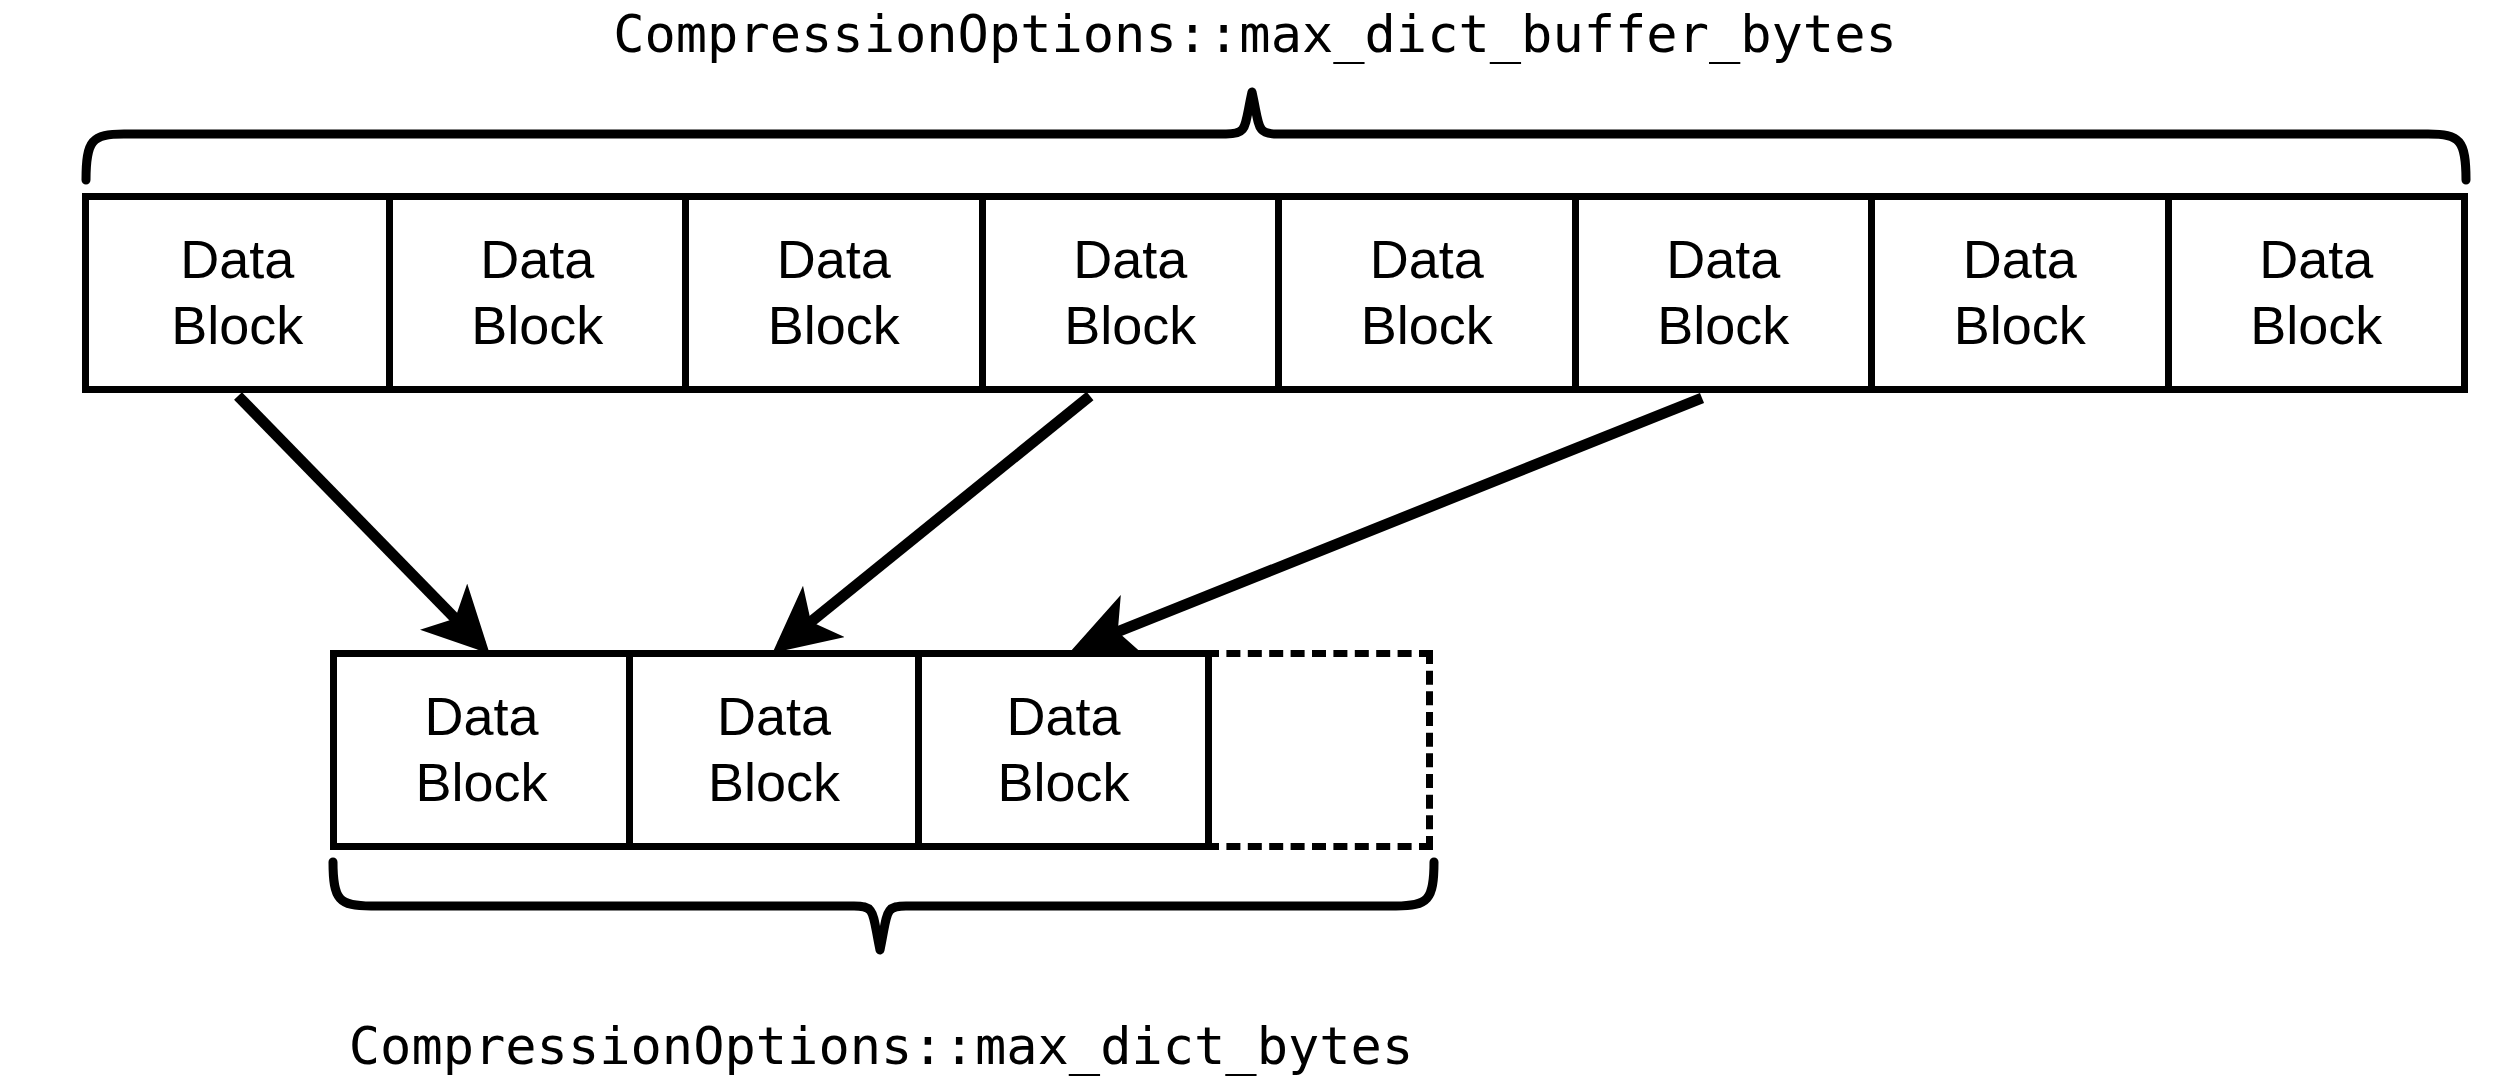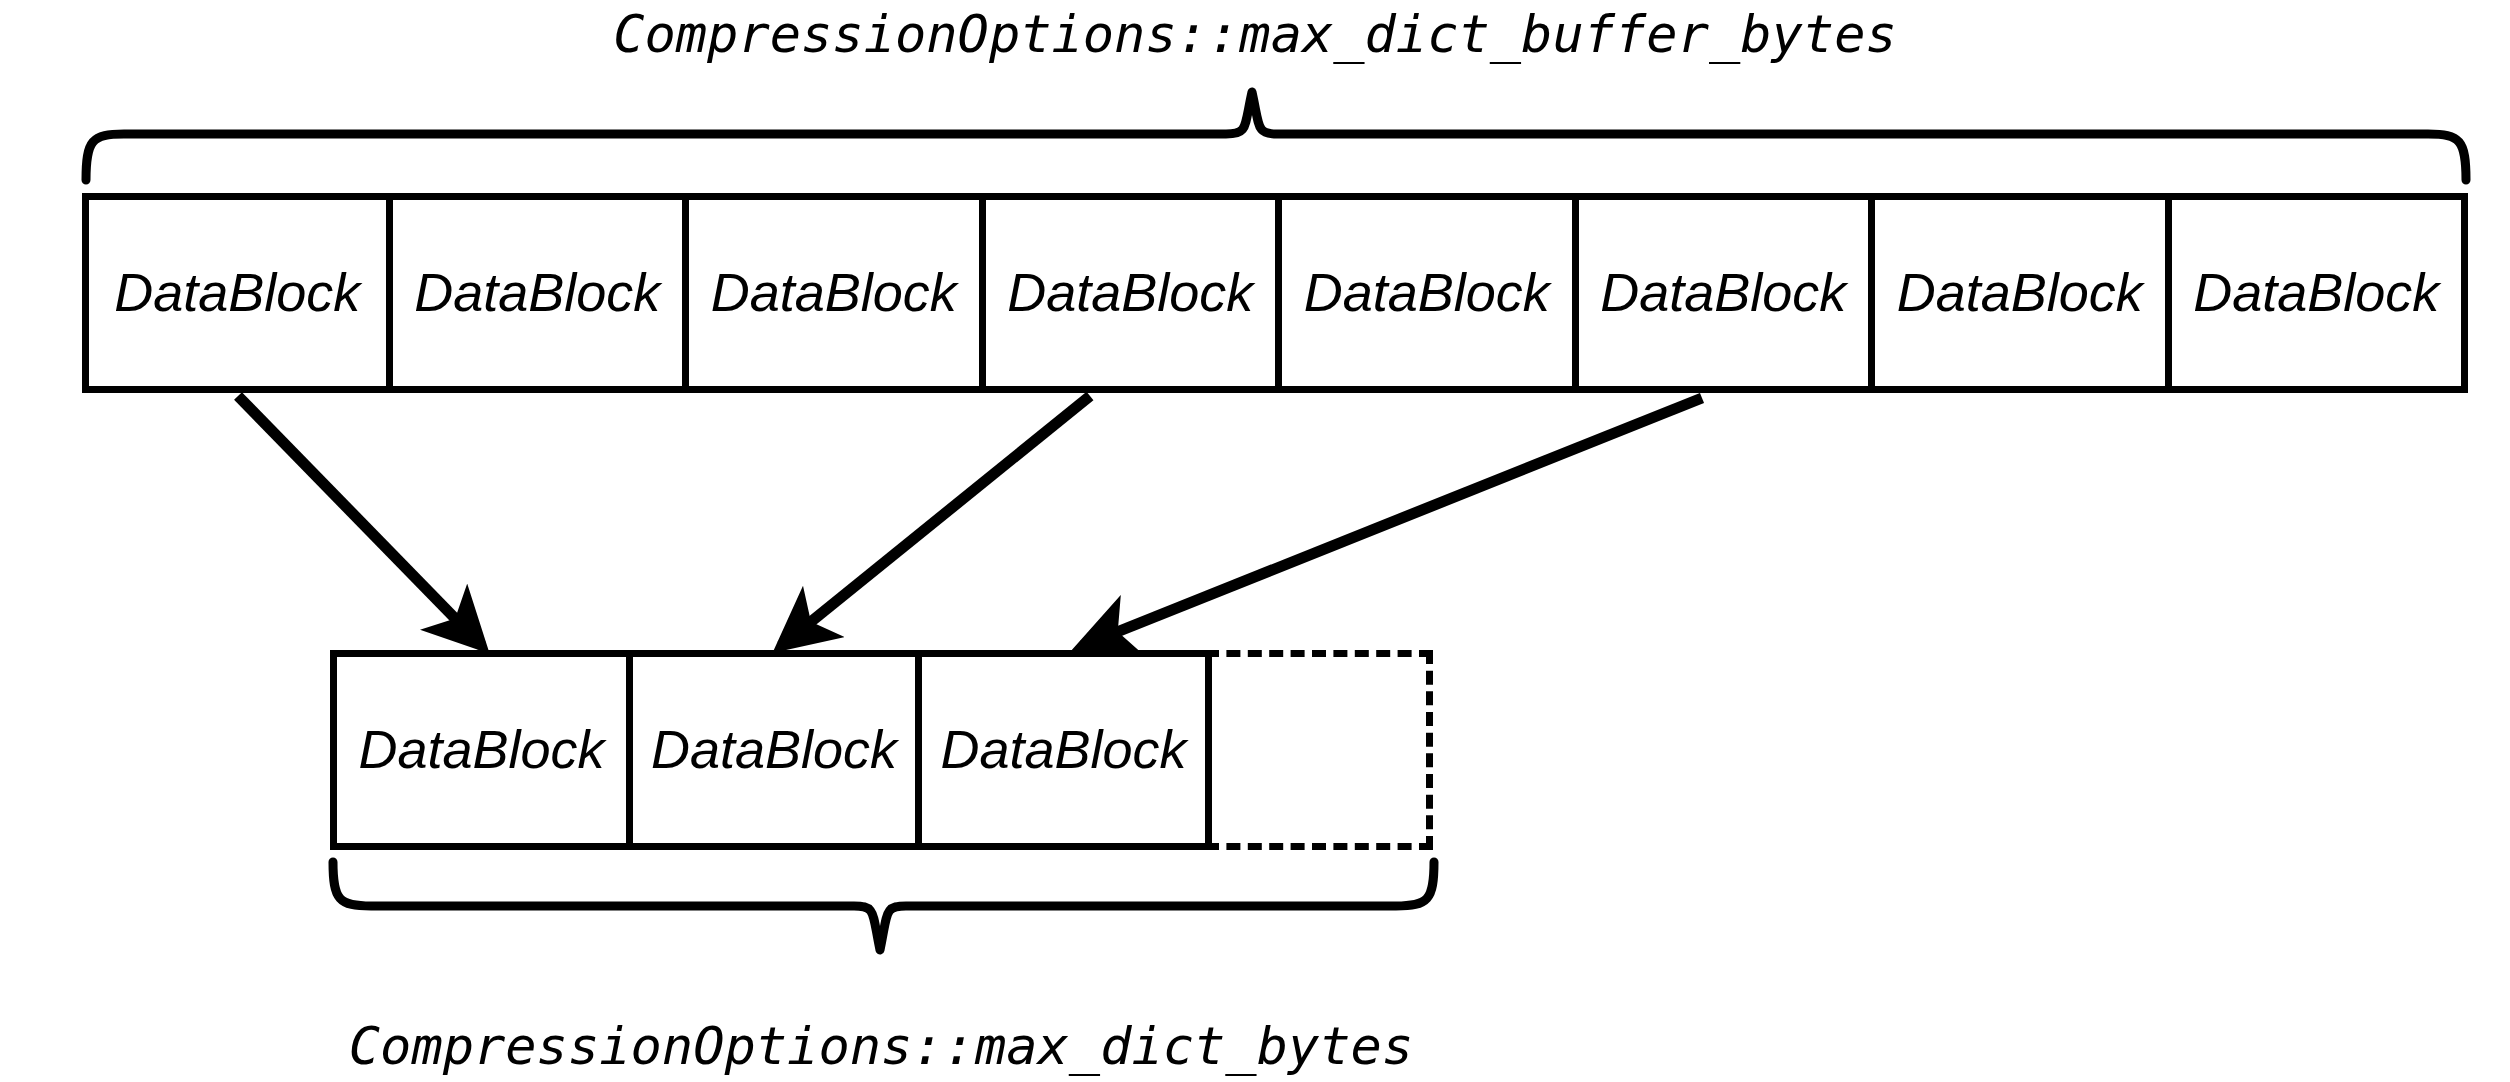--- a/index.html
+++ b/index.html
@@ -12,21 +12,20 @@
     width: 2510px;
     height: 1082px;
     overflow: hidden;
     font-family: "Liberation Sans", sans-serif;
   }
   #diagram-root {
     position: relative;
     width: 2510px;
     height: 1082px;
     background: #ffffff;
-    font-style: italic;
   }
   #diagram-svg {
     position: absolute;
     top: 0;
     left: 0;
     width: 2510px;
     height: 1082px;
     display: block;
   }
   
@@ -71,21 +70,21 @@
     height: 200px;
     box-sizing: border-box;
     border: 7px solid #000000;
   }
   .row-cell {
     position: absolute;
     top: 0;
     height: 100%;
     box-sizing: border-box;
     display: flex;
-    flex-direction: row;
+    flex-direction: column;
     align-items: center;
     justify-content: center;
     color: #000000;
     font-size: 54px;
     line-height: 1.22;
     font-family: "Liberation Sans", sans-serif;
   }
   .row-cell + .row-cell {
     border-left: 7px solid #000000;
   }

